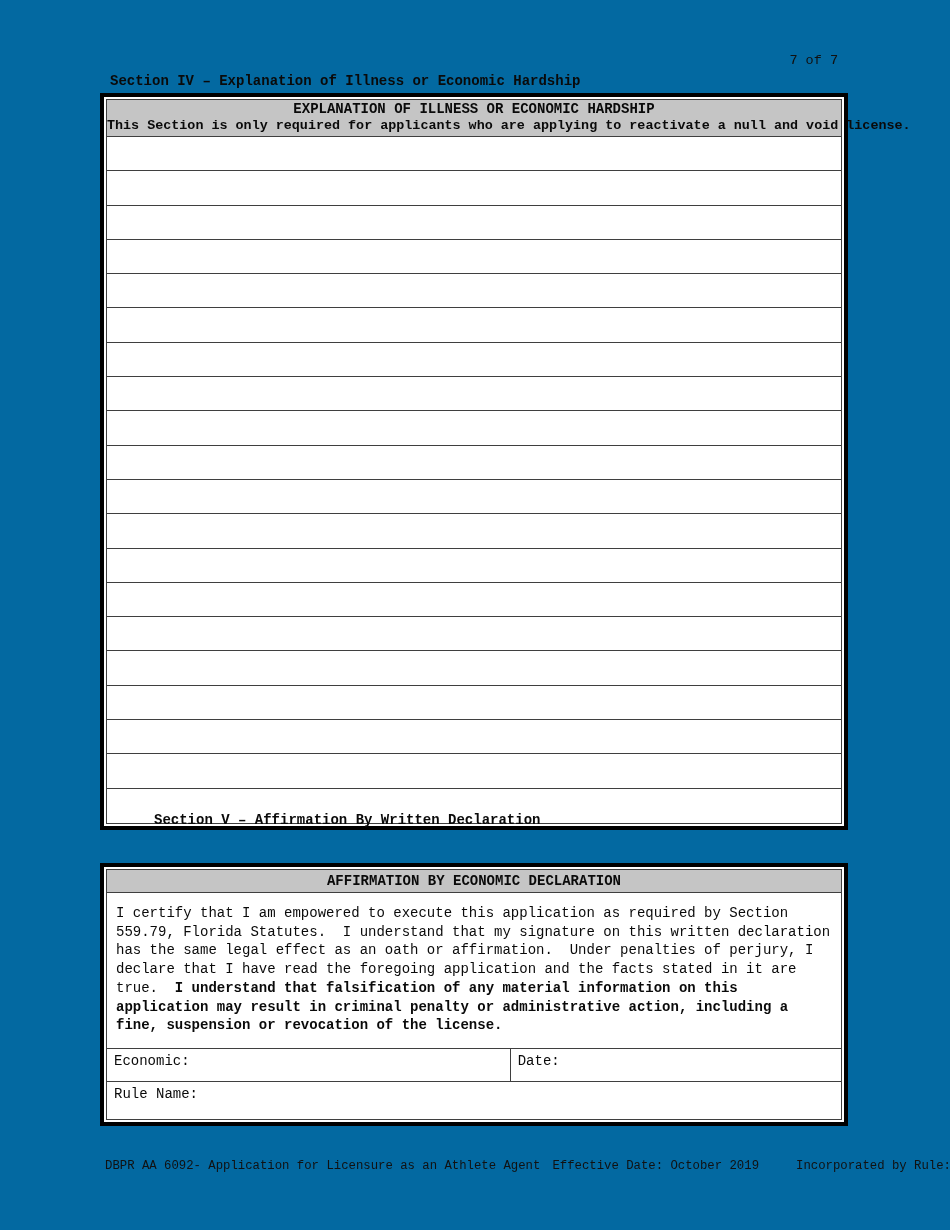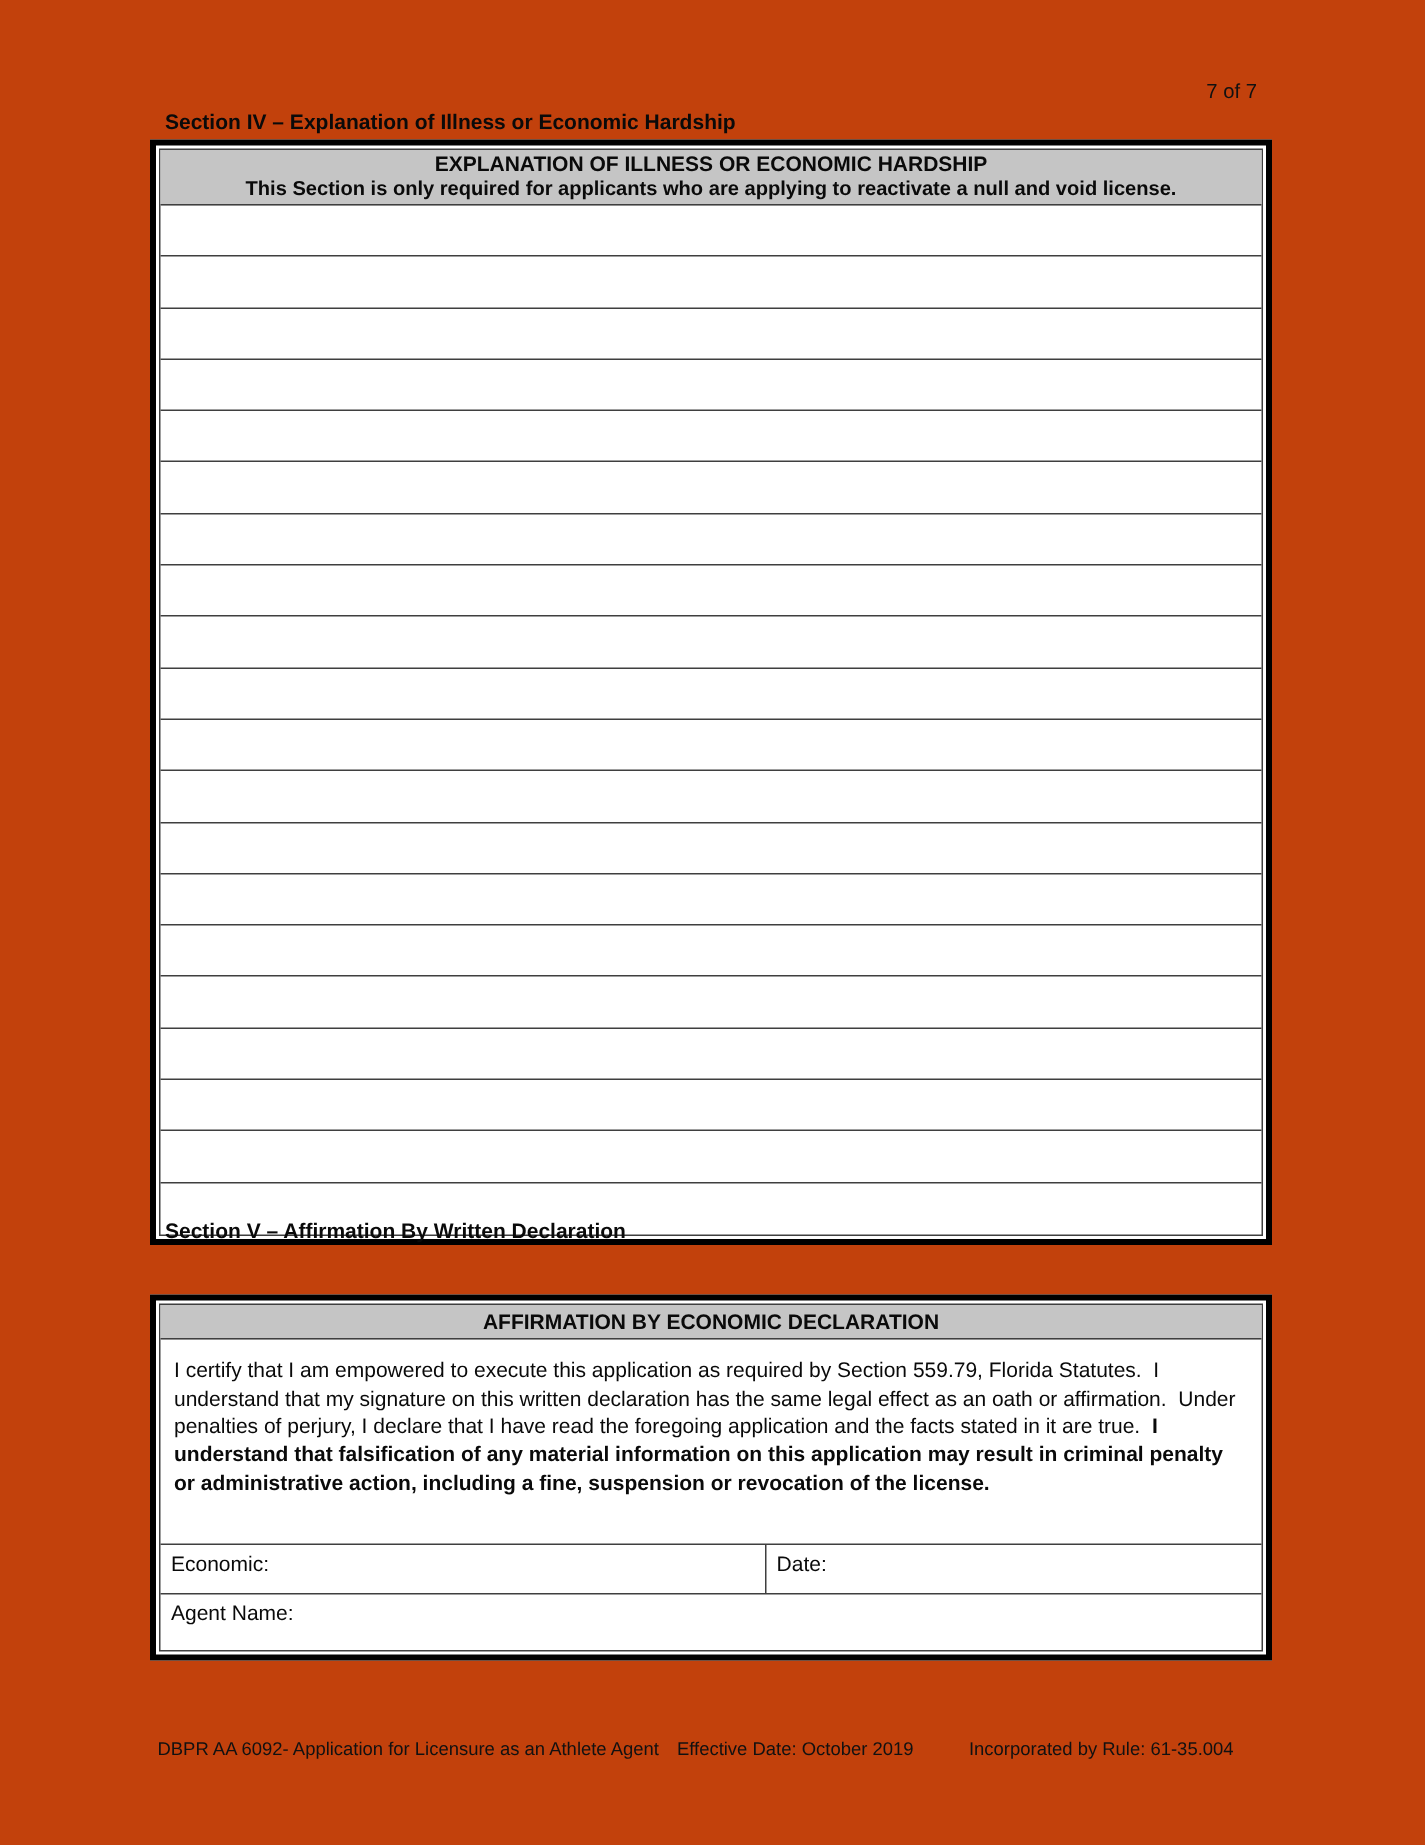--- a/index.html
+++ b/index.html
@@ -4,22 +4,22 @@
 <style>
   html, body {
     margin: 0;
     padding: 0;
     background: #ffffff;
   }
   .page {
     position: relative;
     width: 950px;
     height: 1230px;
-    background: #c2410c;
-    font-family: Liberation Sans, sans-serif;
+    background: #0369a1;
+    font-family: Liberation Mono, monospace;
     color: #000000;
     overflow: hidden;
   }
 
   .page-number {
     position: absolute;
     top: 53px;
     right: 112px;
     font-size: 13.5px;
     color: #111;
@@ -27,21 +27,21 @@
 
   .section-heading {
     position: absolute;
     left: 110px;
     font-size: 14px;
     font-weight: bold;
     color: #0a0a0a;
     white-space: nowrap;
   }
   .heading-iv { top: 73px; }
-  .heading-v  { top: 812px; }
+  .heading-v  { top: 812px; margin-left: 44px; }
 
   
   .tbl-outer {
     position: absolute;
     left: 100px;
     width: 748px;
     box-sizing: border-box;
     border: 4px solid #000000;
     padding: 2px;
     background: #ffffff;
@@ -168,21 +168,21 @@
       <div class="sig-row">
         <div class="sig-cell">
           <span class="cell-label">Economic:</span>
         </div>
         <div class="date-cell">
           <span class="cell-label">Date:</span>
         </div>
       </div>
 
       <div class="print-row">
-        <span class="cell-label">Agent Name:</span>
+        <span class="cell-label">Rule Name:</span>
       </div>
     </div>
   </div>
 
   <div class="form-footer">
     <span>DBPR AA 6092- Application for Licensure as an Athlete Agent</span><span class="footer-seg-2">Effective Date: October 2019</span><span class="footer-seg-3">Incorporated by Rule: 61-35.004</span>
   </div>
 
 </div>
 

